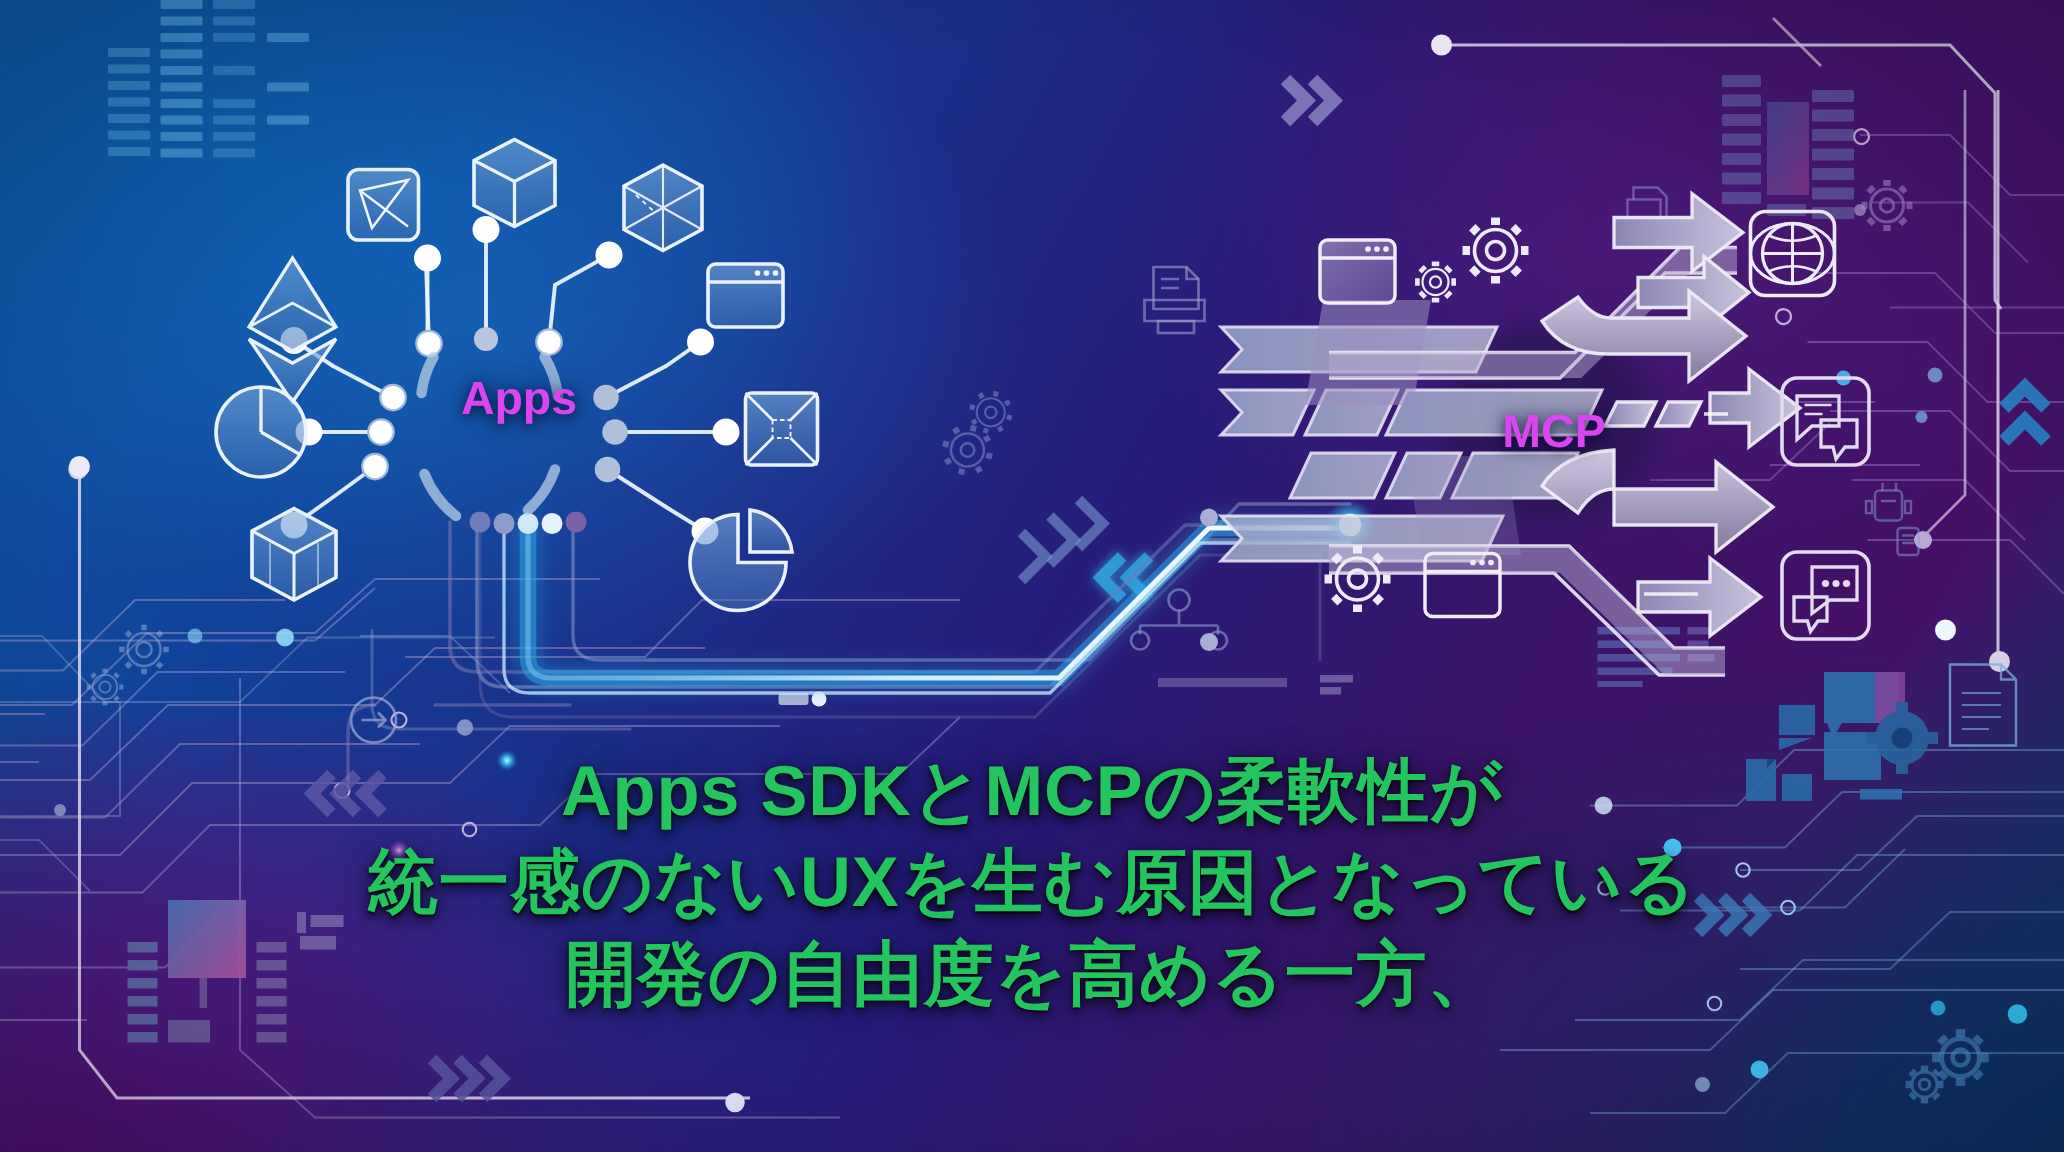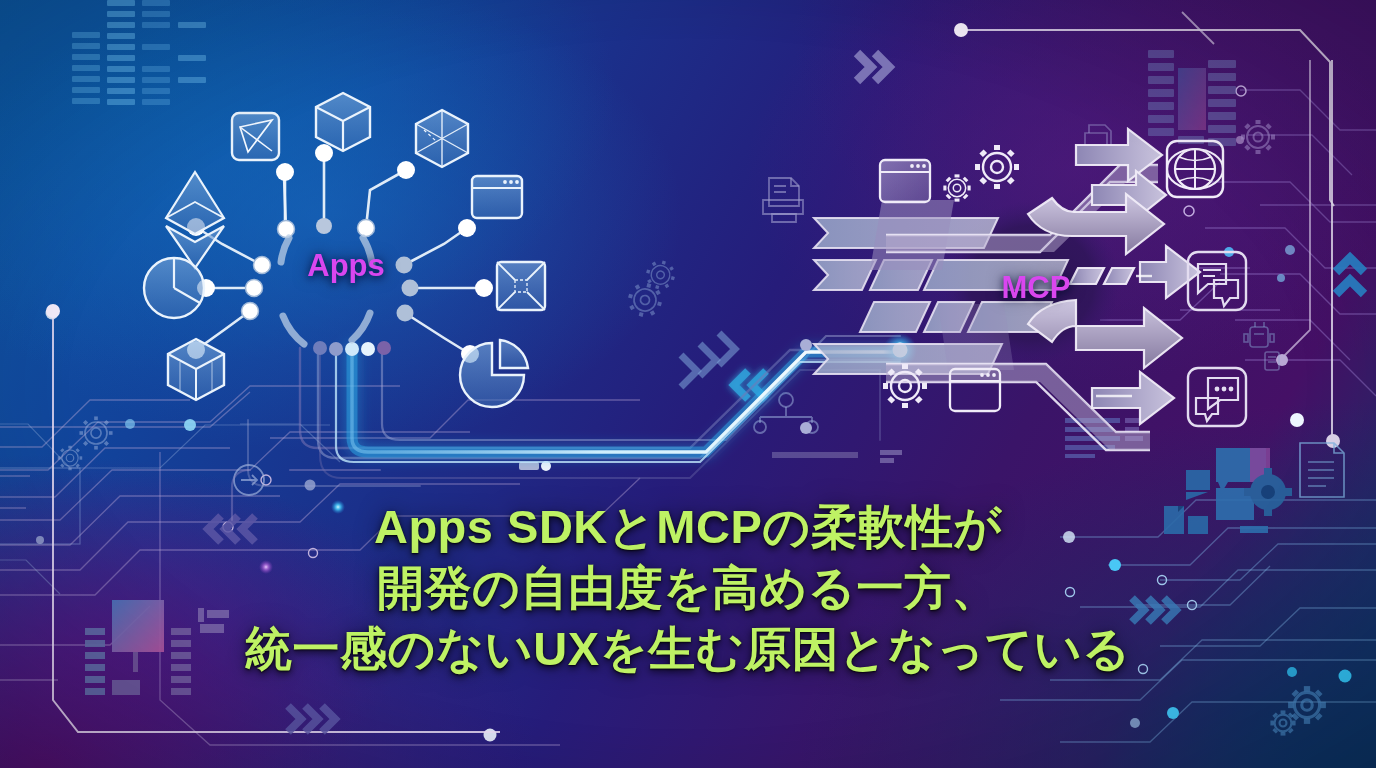--- a/index.html
+++ b/index.html
@@ -34,21 +34,21 @@
     background:radial-gradient(ellipse 86% 86% at 50% 50%, rgba(0,0,0,0) 52%, rgba(0,0,0,.30) 100%);
     pointer-events:none;
   }
 
   svg.layer { position:absolute; inset:0; width:1376px; height:768px; }
 
   
   #headline {
     position:absolute; left:0; right:0; top:496px;
     text-align:center;
-    color:#bef264;
+    color:#22c55e;
     font-size:47px;
     font-weight:bold;
     line-height:1.30;
     letter-spacing:.5px;
     text-shadow:
       0 3px 7px rgba(0,0,0,.72),
       0 1px 2px rgba(0,0,0,.85),
       0 0 22px rgba(10,10,40,.55);
     z-index:40;
     white-space:nowrap;
@@ -808,17 +808,17 @@
   <div class="vignette"></div>
 
   <div class="hub-label" id="apps-sdk-label">
     <div>Apps</div>
   </div>
 
   <div class="hub-label" id="mcp-label">MCP</div>
 
   <div id="headline">
     <div>Apps SDKとMCPの柔軟性が</div>
+    <div>統一感のないUXを生む原因となっている</div>
     <div>開発の自由度を高める一方、</div>
-    <div>統一感のないUXを生む原因となっている</div>
   </div>
 
 </div>
 
 </body></html>

